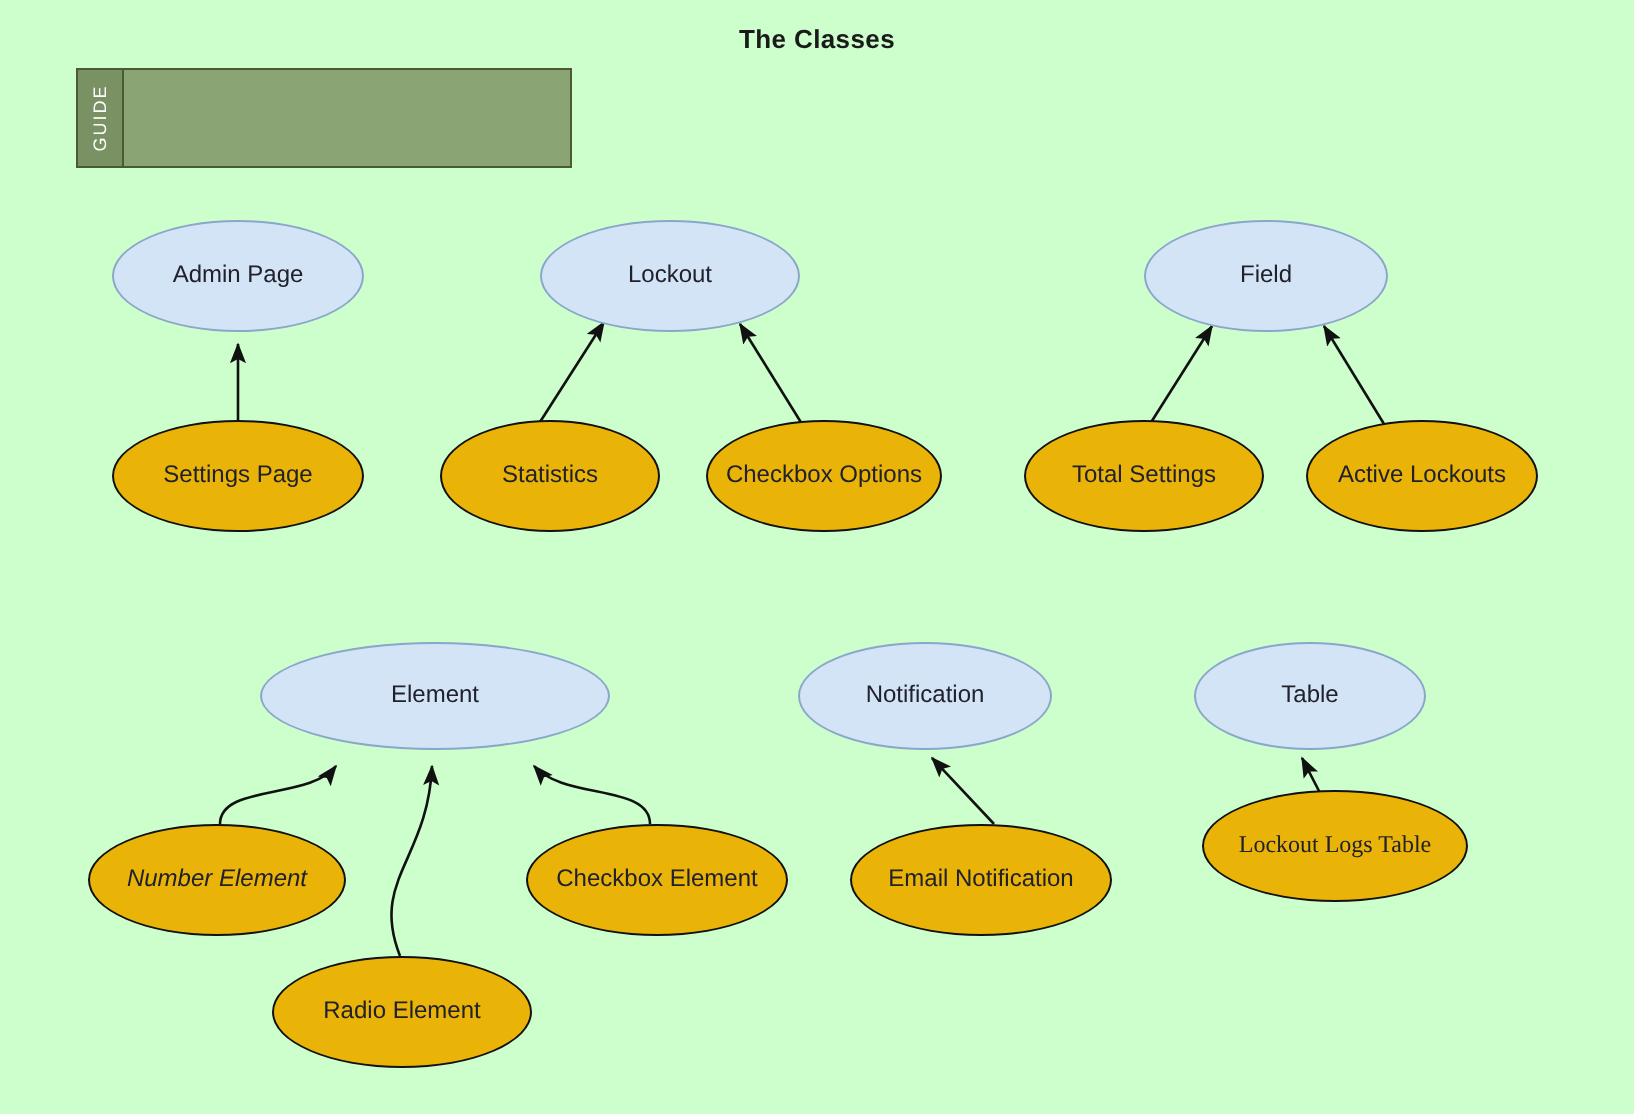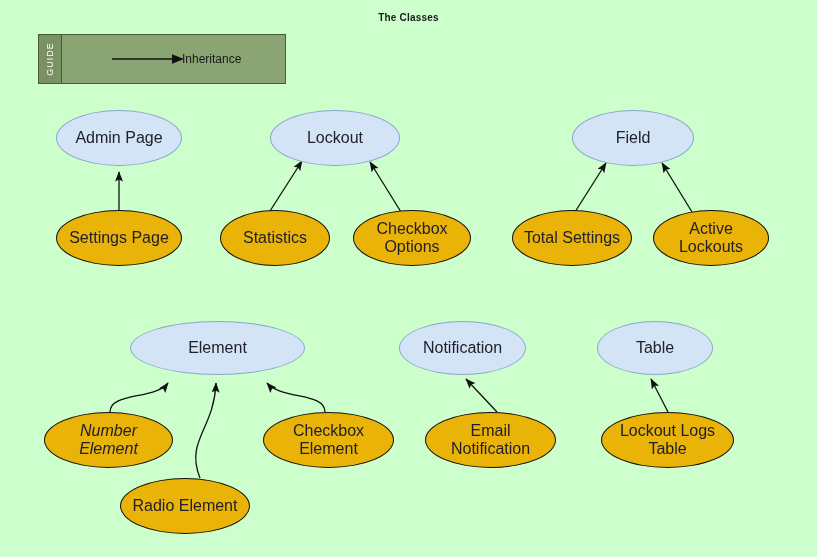--- a/index.html
+++ b/index.html
@@ -20,21 +20,21 @@
     left: 0; top: 0;
     width: 817px;
     height: 557px;
   }
   .diagram-title {
     position: absolute;
     left: 0;
     top: 12px;
     width: 817px;
     text-align: center;
-    font-size: 10px;
+    font-size: 13px;
     font-weight: bold;
     color: #1a1a1a;
     letter-spacing: 0.2px;
   }
   
   .legend {
     position: absolute;
     left: 38px;
     top: 34px;
     width: 248px;
@@ -82,21 +82,21 @@
   }
   
   .node {
     position: absolute;
     box-sizing: border-box;
     border-radius: 50%;
     display: flex;
     align-items: center;
     justify-content: center;
     text-align: center;
-    font-size: 16px;
+    font-size: 12px;
     color: #20212b;
     line-height: 1.1;
   }
   .node.parent {
     background: #d4e4f7;
     border: 1px solid #8aa7c9;
   }
   .node.child {
     background: #eab308;
     border: 1.4px solid #111111;
@@ -107,27 +107,20 @@
   }
 </style>
 </head>
 <body style="width: 817px; height: 557px; background: rgb(204, 255, 204);">
 
 <div class="diagram-title">The Classes</div>
 
 <div class="legend">
   <div class="legend-tab">
     <span class="legend-tab-label">GUIDE</span>
-  </div>
-  <div class="legend-body">
-    <svg class="legend-arrow-svg" width="72" height="14" viewBox="0 0 72 14">
-      <line x1="0" y1="7" x2="60" y2="7" stroke="#111111" stroke-width="1.3"></line>
-      <polygon points="60,2.2 72,7 60,11.8" fill="#111111"></polygon>
-    </svg>
-    <span class="legend-text">Inheritance</span>
   </div>
 </div>
 
 <svg id="canvas">
   <defs>
     <marker id="arrowhead" markerWidth="9" markerHeight="9" refX="7.4" refY="3.1" orient="auto" markerUnits="strokeWidth">
       <polygon points="0,0 8,3.1 0,6.2 1.6,3.1" fill="#111111"></polygon>
     </marker>
   </defs>
   <g id="edges-group">
@@ -168,31 +161,31 @@
     </div>
     <div class="node child" style="left: 653px; top: 210px; width: 116px; height: 56px; align-items: center;">
       <span class="node-label">Active Lockouts</span>
     </div>
     <div class="node parent" style="left: 130px; top: 321px; width: 175px; height: 54px;">
       <span class="node-label">Element</span>
     </div>
     <div class="node child" style="left: 44px; top: 412px; width: 129px; height: 56px; font-style: italic;">
       <span class="node-label">Number Element</span>
     </div>
-    <div class="node child" style="left: 120px; top: 478px; width: 130px; height: 56px; align-items: center;">
+    <div class="node child" style="left: 136px; top: 478px; width: 130px; height: 56px; align-items: center;">
       <span class="node-label">Radio Element</span>
     </div>
     <div class="node child" style="left: 263px; top: 412px; width: 131px; height: 56px;">
       <span class="node-label">Checkbox Element</span>
     </div>
     <div class="node parent" style="left: 399px; top: 321px; width: 127px; height: 54px;">
       <span class="node-label">Notification</span>
     </div>
     <div class="node child" style="left: 425px; top: 412px; width: 131px; height: 56px;">
       <span class="node-label">Email Notification</span>
     </div>
     <div class="node parent" style="left: 597px; top: 321px; width: 116px; height: 54px; align-items: center;">
       <span class="node-label">Table</span>
     </div>
-    <div class="node child" style="left: 601px; top: 412px; width: 133px; height: 56px;">
+    <div class="node child" style="left: 601px; top: 395px; width: 133px; height: 56px; font-family: Liberation Serif, serif;">
       <span class="node-label">Lockout Logs Table</span>
     </div>
   </div>
 
 </body></html>

